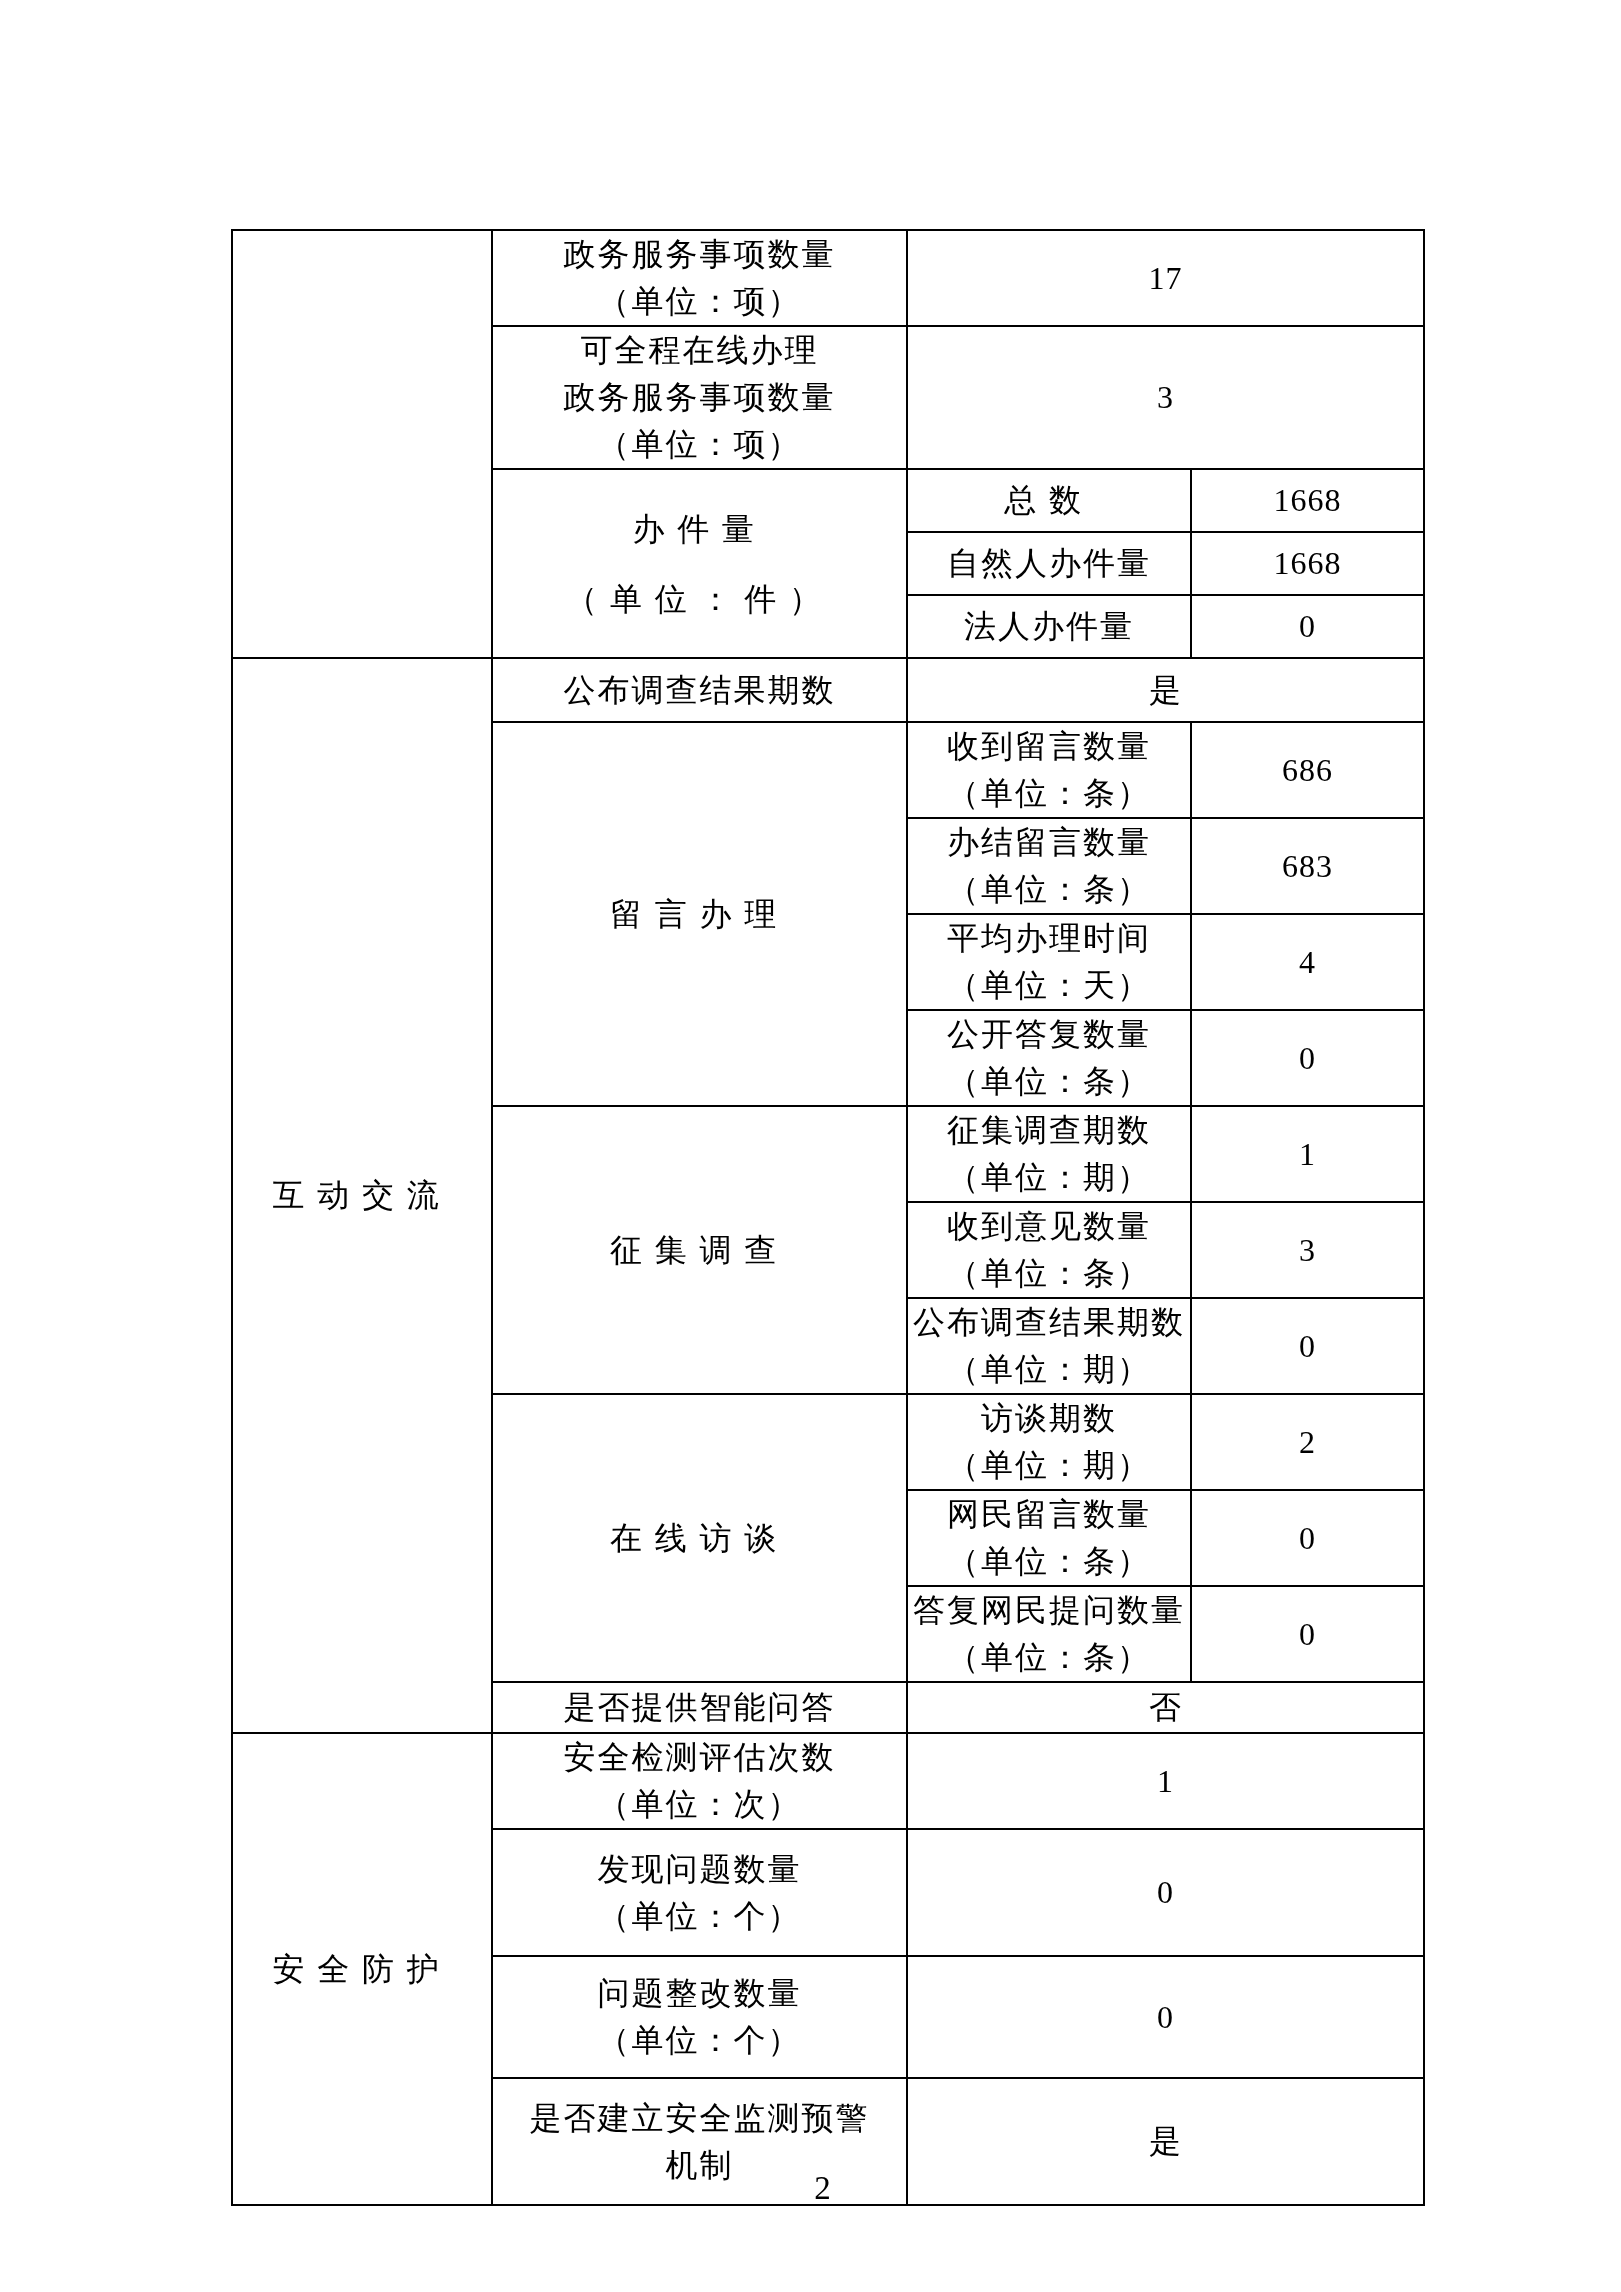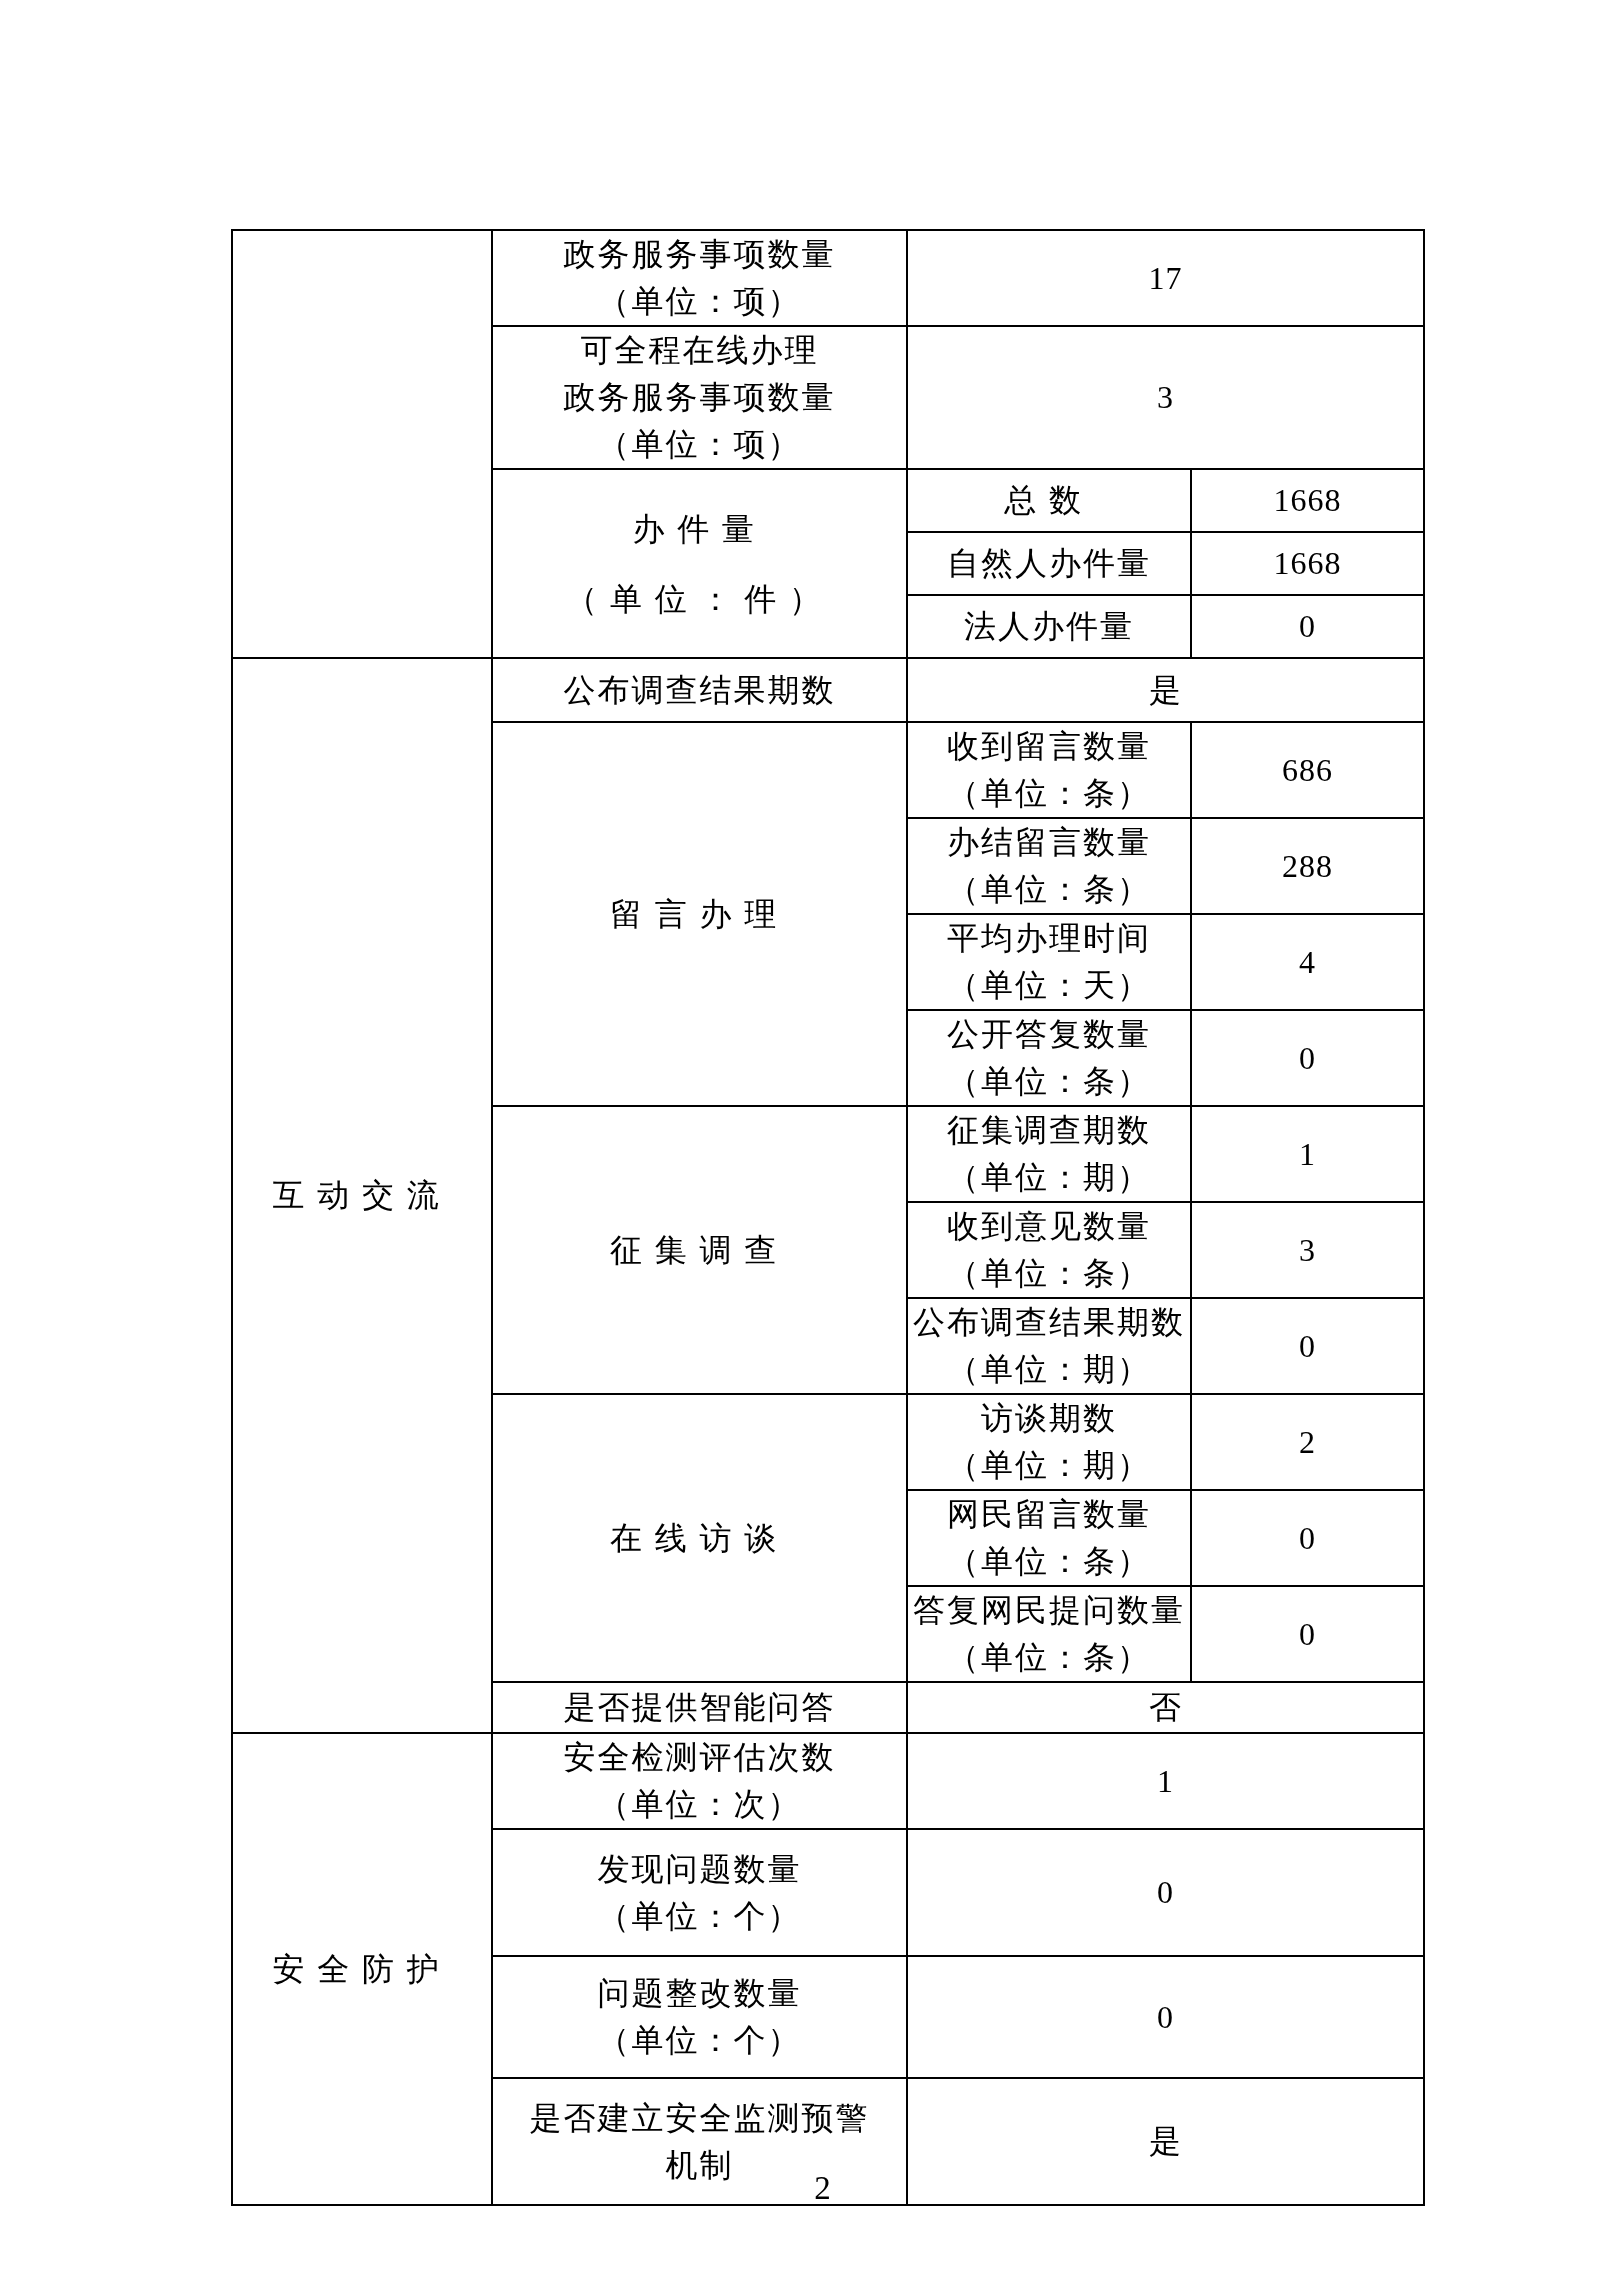--- a/index.html
+++ b/index.html
@@ -106,21 +106,21 @@
     </tr>
     <tr style="height:95px">
       <td rowspan="4" class="spread">留言办理</td>
       <td>收到留言数量
 （单位：条）</td>
       <td class="val">686</td>
     </tr>
     <tr style="height:95px">
       <td>办结留言数量
 （单位：条）</td>
-      <td class="val">288</td>
+      <td class="val">683</td>
     </tr>
     <tr style="height:95px">
       <td>平均办理时间
 （单位：天）</td>
       <td class="val">4</td>
     </tr>
     <tr style="height:95px">
       <td>公开答复数量
 （单位：条）</td>
       <td class="val">0</td>

